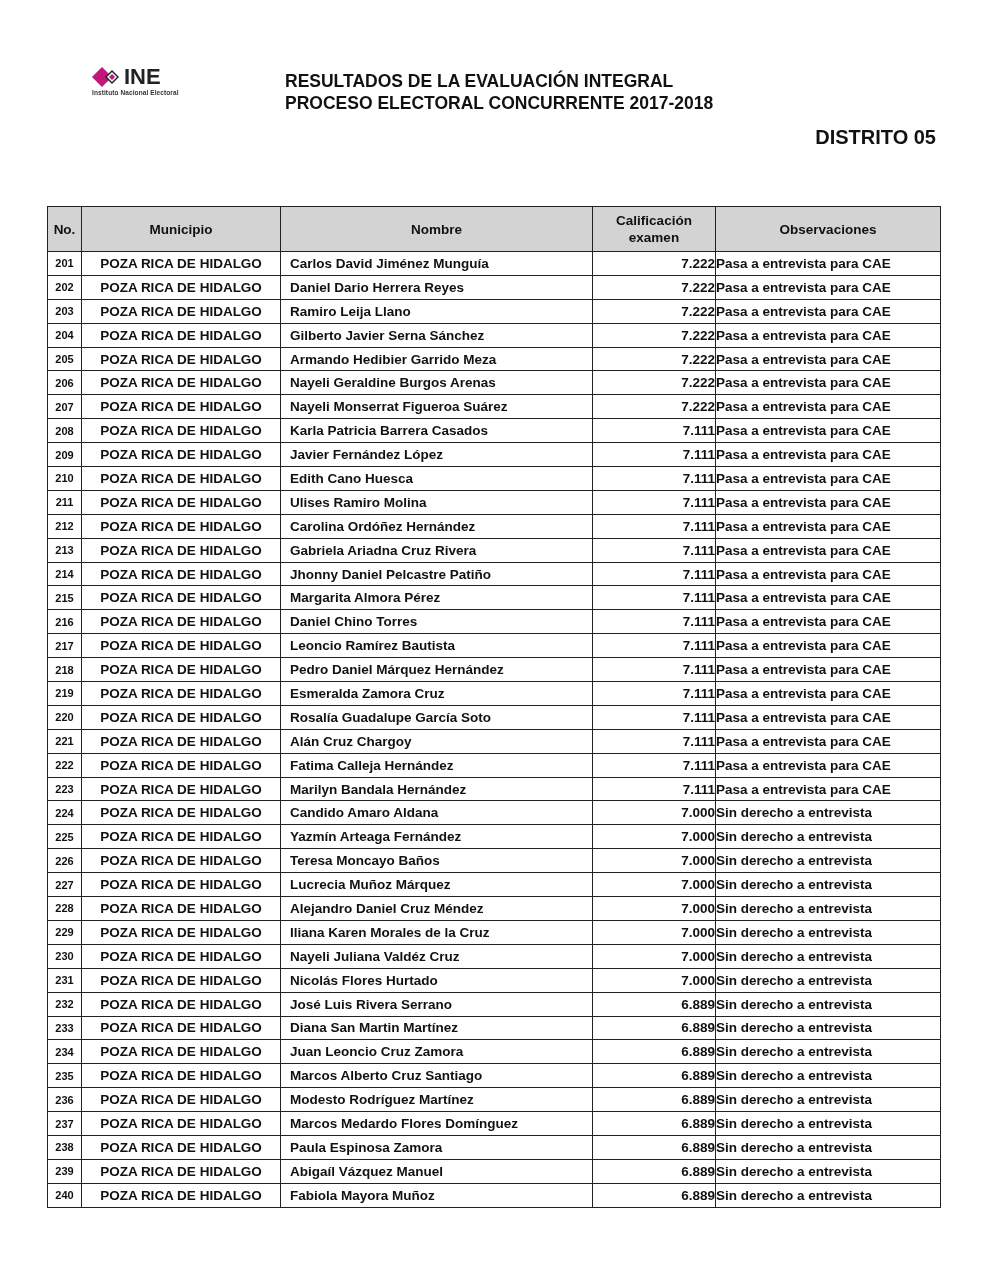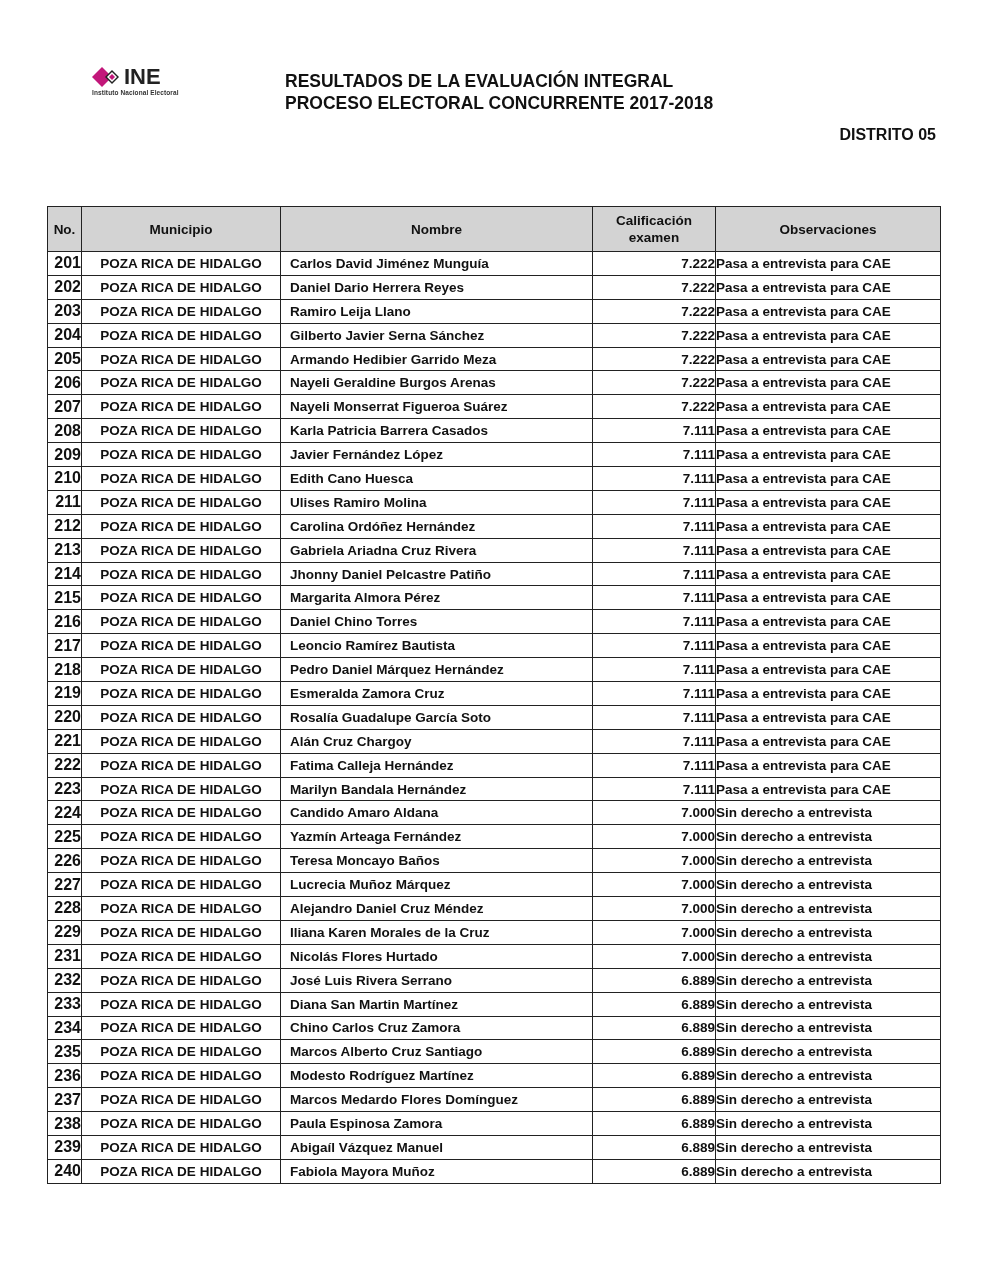--- a/index.html
+++ b/index.html
@@ -19,36 +19,36 @@
     .logo-sub {
       font-size: 6.5px; font-weight: bold; color: #333; margin-top: 1px;
       letter-spacing: 0.1px; white-space: nowrap;
     }
     .title {
       position: absolute; left: 285px; top: 70px;
       font-weight: bold; font-size: 17.5px; line-height: 22px; color: #111;
     }
     .distrito {
       position: absolute; right: 53px; top: 126px;
-      font-weight: bold; font-size: 16px; color: #111;
+      font-weight: bold; font-size: 20px; color: #111;
     }
     table {
       position: absolute; left: 47px; top: 162px;
       border-collapse: collapse; table-layout: fixed; width: 893px; margin-top: 44px;
     }
     th {
       background: #d3d3d3; font-weight: bold; font-size: 13.5px;
       border: 1.5px solid #222; height: 44px; padding: 0; text-align: center;
       line-height: 17px;
     }
     td {
       border: 1.3px solid #222; height: 22.9px; padding: 0;
       font-weight: bold; font-size: 13.5px; white-space: nowrap; overflow: hidden;
     }
-    td.no { text-align: right; font-size: 16px; }
+    td.no { text-align: center; font-size: 11px; }
     td.mun { text-align: center; }
     td.nom { text-align: left; padding-left: 9px; }
     td.cal { text-align: right; }
     td.obs { }
   </style>
 </head>
 <body>
 
 <div class="logo">
   <div class="logo-row">
@@ -288,20 +288,27 @@
         <td class="obs">Sin derecho a entrevista</td>
       </tr>
       <tr>
         <td class="no">229</td>
         <td class="mun">POZA RICA DE HIDALGO</td>
         <td class="nom">Iliana Karen  Morales de la Cruz</td>
         <td class="cal">7.000</td>
         <td class="obs">Sin derecho a entrevista</td>
       </tr>
       <tr>
+        <td class="no">230</td>
+        <td class="mun">POZA RICA DE HIDALGO</td>
+        <td class="nom">Nayeli Juliana  Valdéz Cruz</td>
+        <td class="cal">7.000</td>
+        <td class="obs">Sin derecho a entrevista</td>
+      </tr>
+      <tr>
         <td class="no">231</td>
         <td class="mun">POZA RICA DE HIDALGO</td>
         <td class="nom">Nicolás Flores Hurtado</td>
         <td class="cal">7.000</td>
         <td class="obs">Sin derecho a entrevista</td>
       </tr>
       <tr>
         <td class="no">232</td>
         <td class="mun">POZA RICA DE HIDALGO</td>
         <td class="nom">José Luis  Rivera Serrano</td>
@@ -311,21 +318,21 @@
       <tr>
         <td class="no">233</td>
         <td class="mun">POZA RICA DE HIDALGO</td>
         <td class="nom">Diana San Martin  Martínez</td>
         <td class="cal">6.889</td>
         <td class="obs">Sin derecho a entrevista</td>
       </tr>
       <tr>
         <td class="no">234</td>
         <td class="mun">POZA RICA DE HIDALGO</td>
-        <td class="nom">Chino Carlos  Cruz Zamora</td>
+        <td class="nom">Juan Leoncio  Cruz Zamora</td>
         <td class="cal">6.889</td>
         <td class="obs">Sin derecho a entrevista</td>
       </tr>
       <tr>
         <td class="no">235</td>
         <td class="mun">POZA RICA DE HIDALGO</td>
         <td class="nom">Marcos Alberto  Cruz Santiago</td>
         <td class="cal">6.889</td>
         <td class="obs">Sin derecho a entrevista</td>
       </tr>

